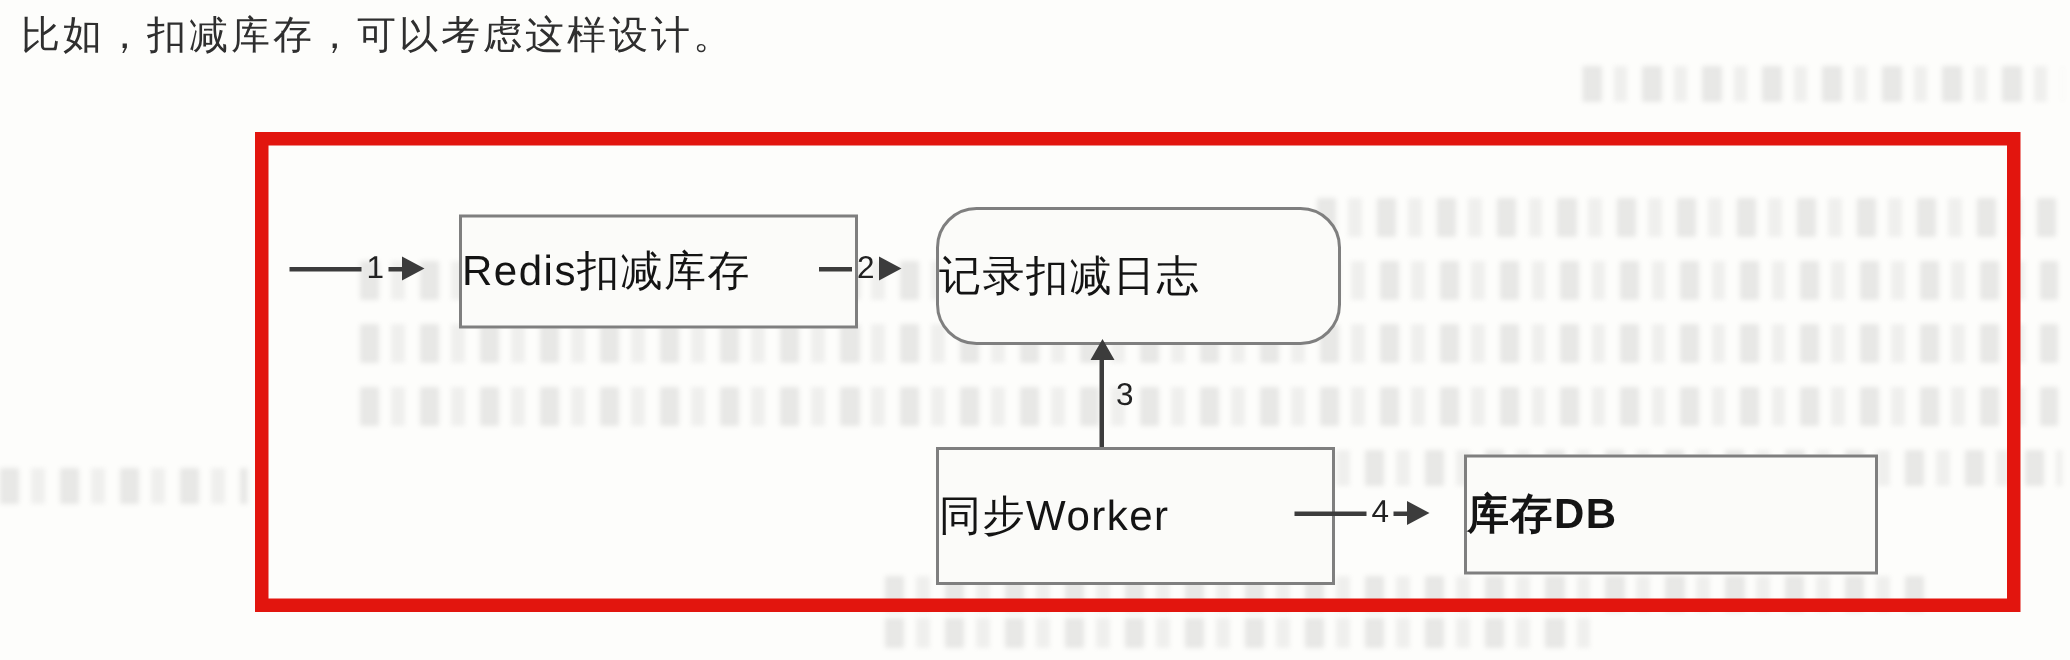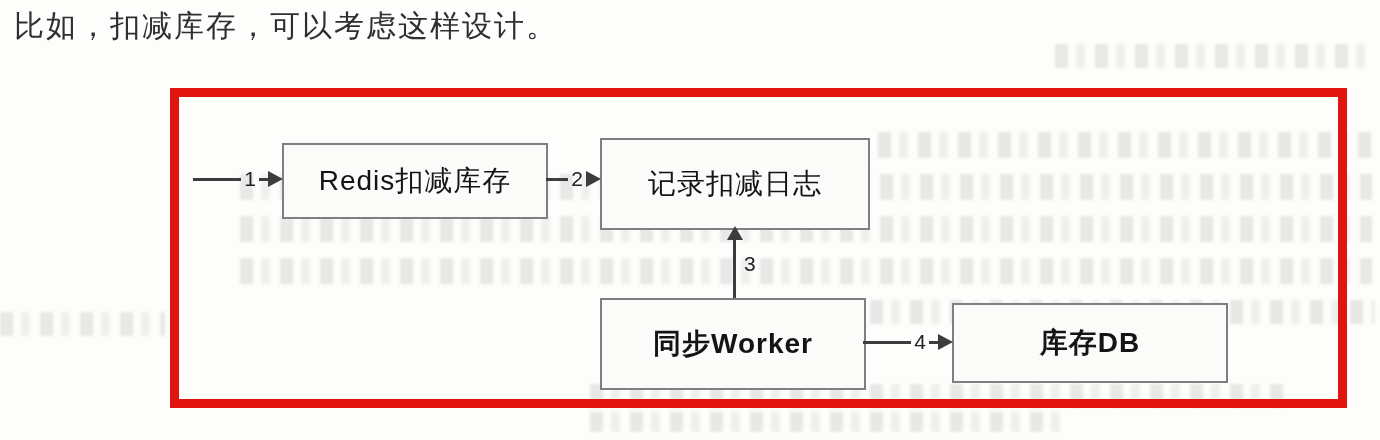--- a/index.html
+++ b/index.html
@@ -12,37 +12,37 @@
   
   .bleed{
     position:absolute;z-index:0;opacity:.20;filter:blur(1.6px);
     background:repeating-linear-gradient(90deg,
       rgba(110,110,110,.75) 0 13px, transparent 13px 21px,
       rgba(130,130,130,.55) 21px 30px, transparent 30px 40px);
   }
   
   .intro{
     position:absolute;left:14px;top:6px;z-index:2;
-    font-size:30px;letter-spacing:2px;color:#2f2f2f;
+    font-size:26px;letter-spacing:2px;color:#2f2f2f;
   }
   
   .frame{
     position:absolute;left:170px;top:88px;width:1159px;height:302px;
     border:9px solid #e2150e;z-index:1;background:transparent;
   }
   
   .node{
     position:absolute;z-index:3;background:#fbfbf9;
     border:2px solid #7f7f7f;
-    display:flex;align-items:center;justify-content:center;
-    font-size:28px;color:#141414;letter-spacing:1px;
+    display:flex;align-items:center;justify-content:flex-start;
+    font-size:28px;color:#141414;letter-spacing:1px;margin-left:24px;
   }
   .node-redis{left:282px;top:143px;width:262px;height:72px;}
-  .node-log{left:600px;top:138px;width:266px;height:88px;}
-  .node-worker{left:600px;top:298px;width:262px;height:88px;font-weight:bold;}
+  .node-log{left:600px;top:138px;width:266px;height:88px;border-radius:27px;}
+  .node-worker{left:600px;top:298px;width:262px;height:88px;}
   .node-db{left:952px;top:303px;width:272px;height:76px;font-weight:bold;}
   
   .h-arrow{
     position:absolute;z-index:3;height:24px;
     display:flex;align-items:center;
   }
   .h-arrow .line{height:3px;background:#3c3c3c;flex:1;}
   .h-arrow .line.short{flex:0 0 9px;}
   .h-arrow .num{
     font-size:21px;color:#222;padding:0 3px;line-height:1;

